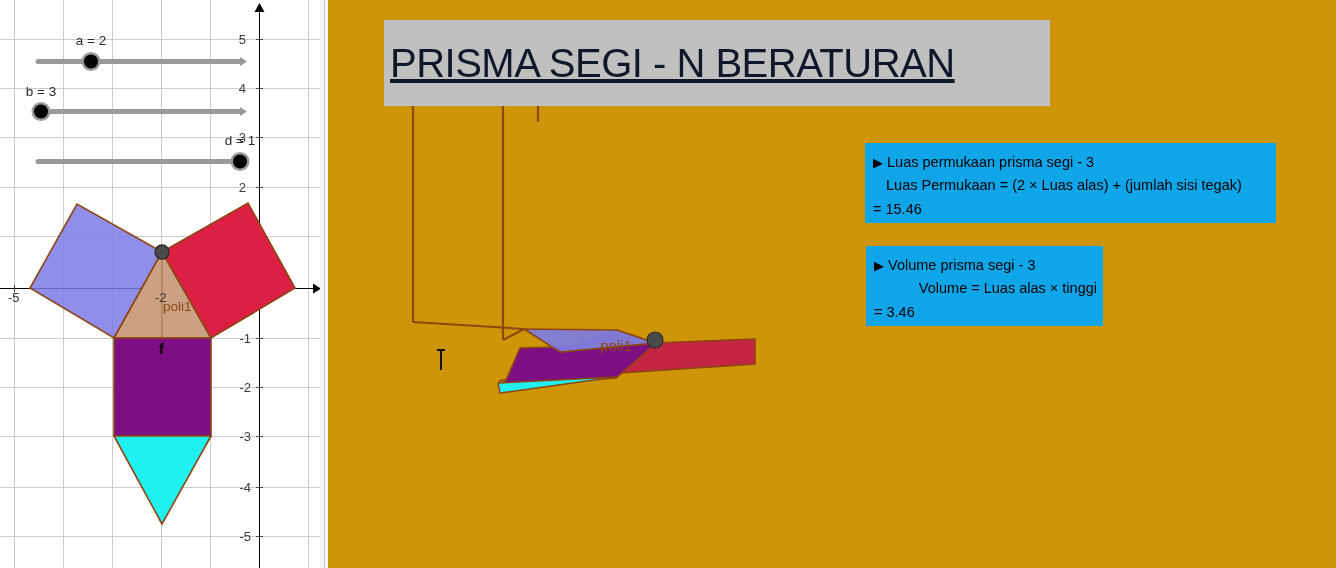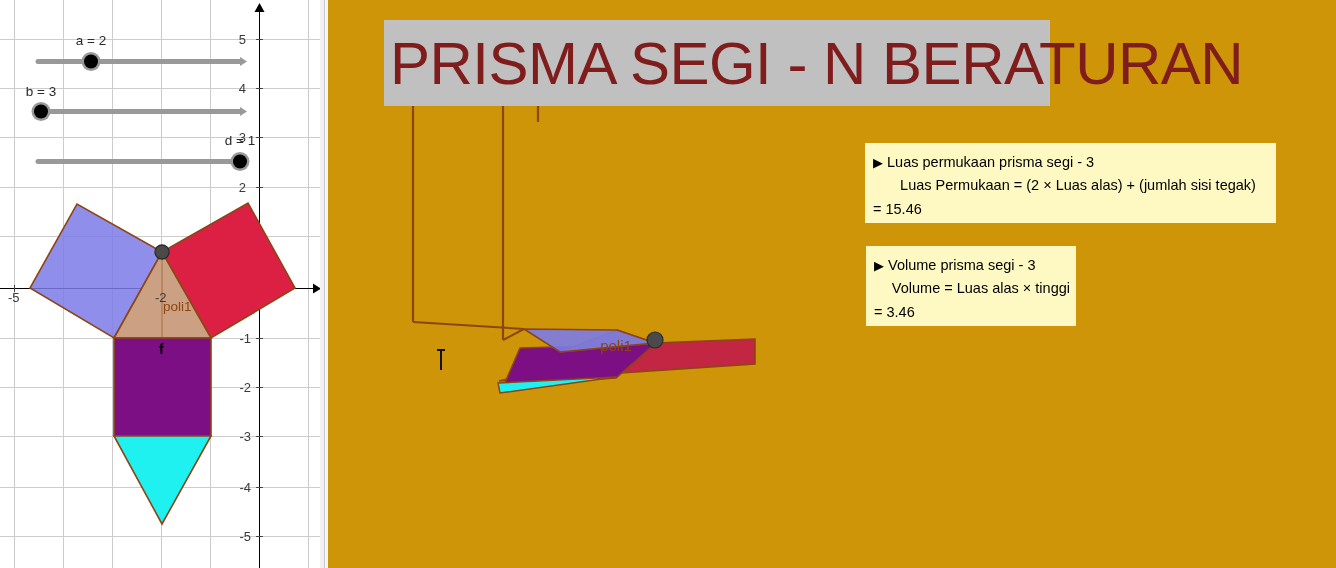--- a/index.html
+++ b/index.html
@@ -30,38 +30,38 @@
   }
 
   
   #title-box{
     position:absolute;left:384px;top:20px;width:666px;height:86px;
     background:#c0c0c0;
     display:flex;align-items:center;
     box-sizing:border-box;padding-left:6px;
   }
   #title-text{
-    font-size:60px;color:#7f1d1d;
+    font-size:40px;color:#0f172a;
     font-family:"Liberation Sans", sans-serif;
-    letter-spacing:-0.5px;white-space:nowrap;
+    letter-spacing:-0.5px;white-space:nowrap;text-decoration:underline;
   }
 
   
   .info-box{
-    position:absolute;background:#fef9c3;color:#000;
+    position:absolute;background:#0ea5e9;color:#000;
     font-size:14.5px;line-height:1.62;
     box-sizing:border-box;
   }
   #box-surface{left:865px;top:143px;width:411px;height:80px;padding:8px 6px 0 8px;}
-  #box-volume{left:866px;top:246px;width:210px;height:80px;padding:8px 6px 0 8px;}
+  #box-volume{left:866px;top:246px;width:237px;height:80px;padding:8px 6px 0 8px;}
   .info-line{white-space:nowrap;}
   .line-head{text-align:left;}
   .line-mid{text-align:center;}
   .line-res{text-align:left;}
-  #box-surface .line-mid{text-align:center;padding-left:13px;}
+  #box-surface .line-mid{text-align:left;padding-left:13px;}
   #box-surface .line-res{padding-right:128px;}
   #box-volume .line-mid{text-align:right;padding-left:6px;}
   #box-volume .line-res{text-align:left;padding-left:0px;}
   .tri-marker{font-size:13px;}
 </style>
 </head>
 <body>
 
 <div id="app">
 

